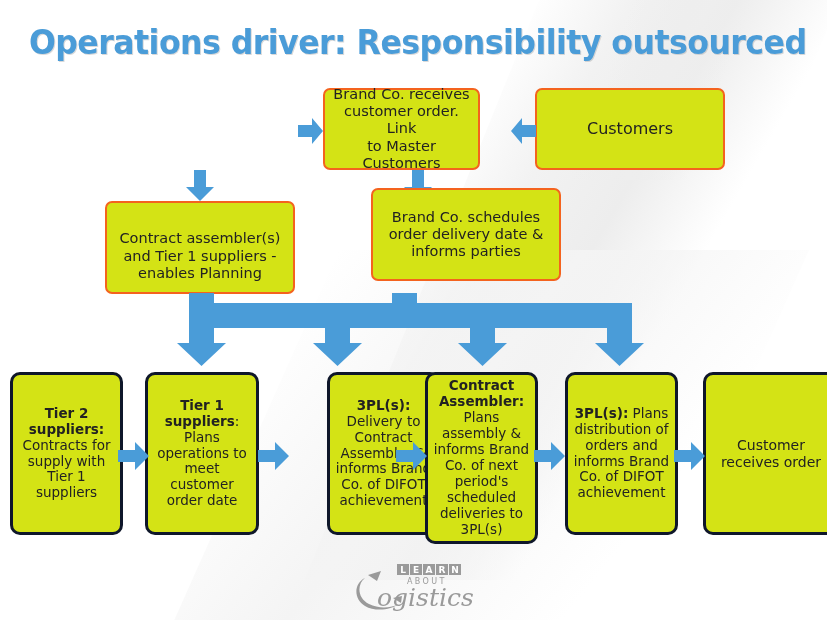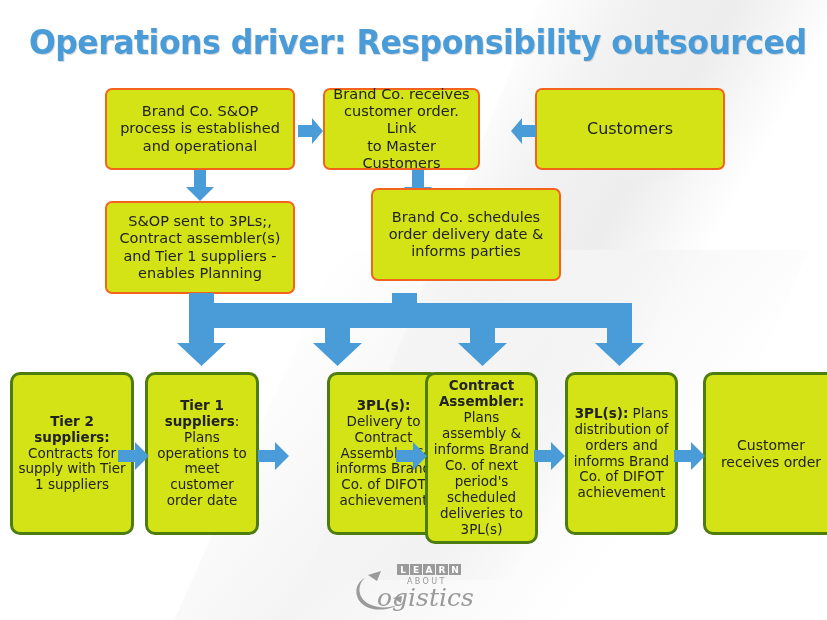--- a/index.html
+++ b/index.html
@@ -69,21 +69,21 @@
     box-sizing: border-box;
     line-height: 1.18;
   }
   .node-top {
     border: 2px solid #f4631e;
     border-radius: 7px;
     font-size: 14.5px;
     padding: 4px 7px;
   }
   .node-bottom {
-    border: 3px solid #4d7c0f;
+    border: 3px solid #0f172a;
     border-radius: 10px;
     font-size: 13.5px;
     padding: 4px 5px;
   }
   .node-bottom .hd {
     font-weight: bold;
   }
   .node .txt { width: 100%; }
 
   
@@ -105,27 +105,20 @@
 <body>
 
 <div id="canvas">
 
   <div class="wm wm-a"></div>
   <div class="wm wm-b"></div>
   <div class="wm wm-c"></div>
 
   <div id="title">Operations driver: Responsibility outsourced</div>
 
-  <div class="node node-top" style="left:105px; top:88px; width:190px; height:82px;">
-    <div class="txt">
-      <span>Brand Co. S&amp;OP</span><br>
-      <span>process is established</span><br>
-      <span>and operational</span>
-    </div>
-  </div>
 
   <div class="node node-top" style="left:323px; top:88px; width:157px; height:82px;">
     <div class="txt">
       <span>Brand Co. receives</span><br>
       <span>customer order. Link</span><br>
       <span>to Master Customers</span>
     </div>
   </div>
 
   <div class="node node-top" style="left:535px; top:88px; width:190px; height:82px; font-size:16px;">
@@ -153,21 +146,21 @@
   </div>
 
   <div class="arrow" style="left:403px; top:170px;">
     <svg width="30" height="32" viewBox="0 0 30 32">
       <polygon points="9,0 21,0 21,17 29,17 15,31 1,17 9,17" fill="#4a9cd8"></polygon>
     </svg>
   </div>
 
   <div class="node node-top" style="left:105px; top:201px; width:190px; height:93px;">
     <div class="txt">
-      <span>S&amp;OP sent to 3PLs;,</span><br>
+      <br>
       <span>Contract assembler(s)</span><br>
       <span>and Tier 1  suppliers -</span><br>
       <span>enables Planning</span>
     </div>
   </div>
 
   <div class="node node-top" style="left:323px; top:188px; width:190px; height:93px;margin-left:48px;">
     <div class="txt">
       <span>Brand Co. schedules</span><br>
       <span>order delivery date &amp;</span><br>
@@ -187,21 +180,21 @@
       <polygon points="29,35 54,35 54,50 66,50 41.5,73 17,50 29,50" fill="#4a9cd8"></polygon>
 
       <polygon points="165,35 190,35 190,50 202,50 177.5,73 153,50 165,50" fill="#4a9cd8"></polygon>
 
       <polygon points="310,35 335,35 335,50 347,50 322.5,73 298,50 310,50" fill="#4a9cd8"></polygon>
 
       <polygon points="447,35 472,35 472,50 484,50 459.5,73 435,50 447,50" fill="#4a9cd8"></polygon>
     </svg>
   </div>
 
-  <div class="node node-bottom" style="left:10px; top:372px; width:124px; height:163px;">
+  <div class="node node-bottom" style="left:10px; top:372px; width:113px; height:163px;">
     <div class="txt">
       <span class="hd">Tier 2 suppliers:</span>
       <span>Contracts for supply with Tier 1 suppliers</span>
     </div>
   </div>
 
   <div class="node node-bottom" style="left:145px; top:372px; width:114px; height:163px;">
     <div class="txt">
       <span class="hd">Tier 1 suppliers</span><span>:</span>
       <span>Plans operations to meet customer order date</span>

